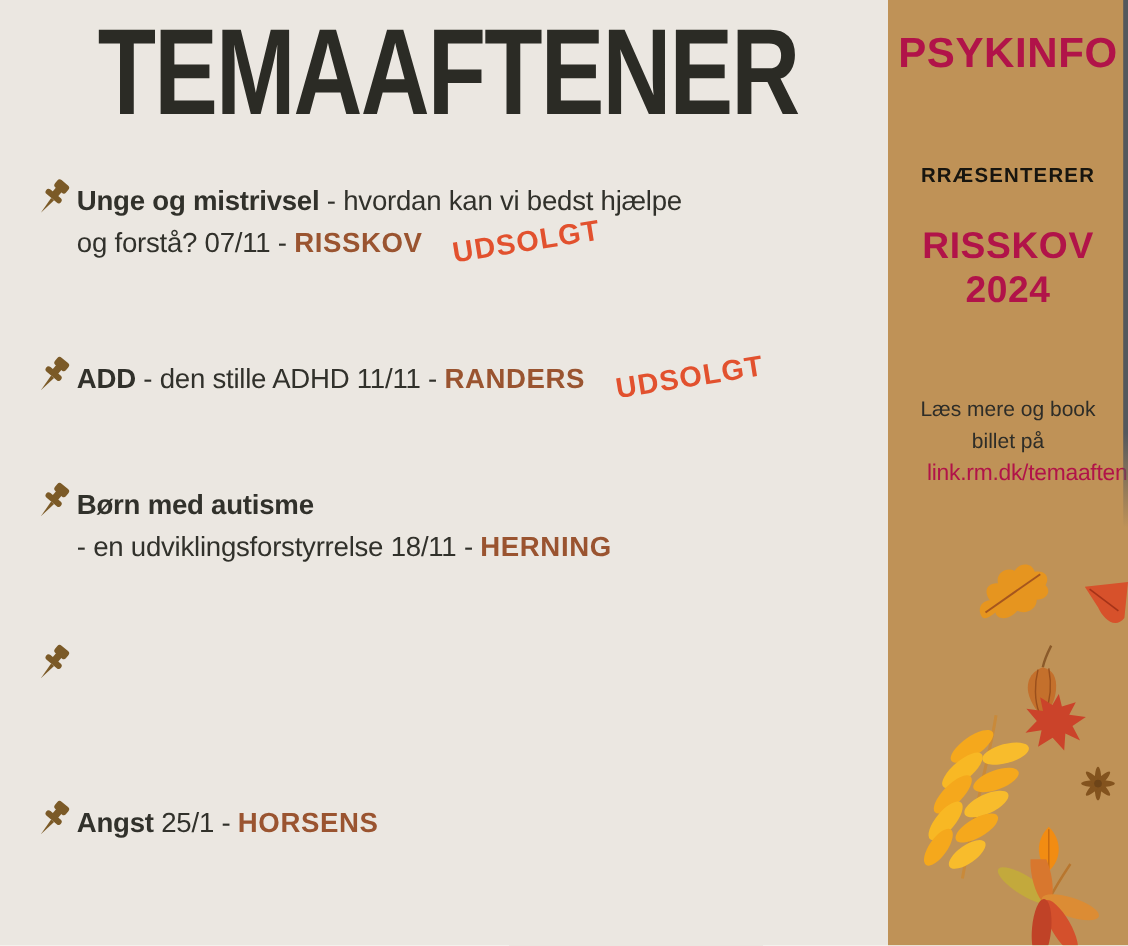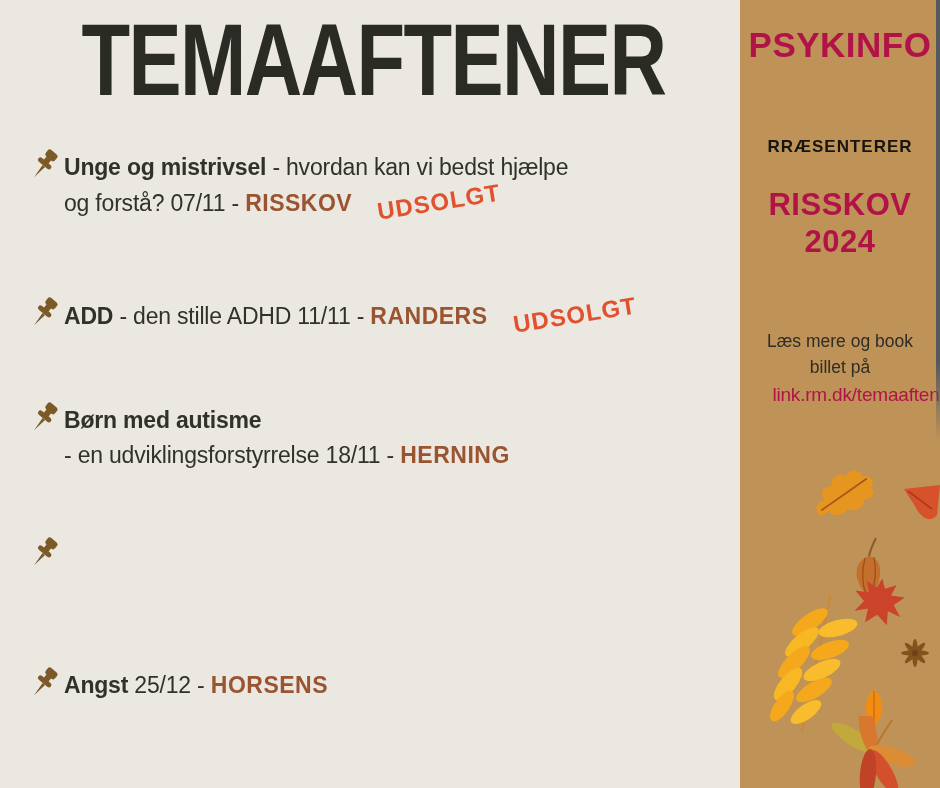--- a/index.html
+++ b/index.html
@@ -144,21 +144,21 @@
         <svg viewBox="0 0 34 36" width="34" height="36">
             <g transform="rotate(40 17 15)" fill="#7B5A27">
           <rect x="11" y="1" width="12" height="8" rx="2.5"></rect>
               <rect x="14" y="8" width="6" height="6"></rect>
           <rect x="9" y="13" width="16" height="5" rx="2.5"></rect>
               <path d="M16.4 18 L19.6 18 L17.8 33 Z"></path>
             </g>
           </svg>
       </span>
       <div class="lines">
-        <div class="line"><span class="b">Angst</span><span> 25/12 - </span><span class="loc">HORSENS</span></div>
+        <div class="line"><span class="b">Angst</span><span> 25/1 - </span><span class="loc">HORSENS</span></div>
       </div>
     </div>
   </div>
 
   <aside class="sidebar">
     <div class="brand">
       <div>PSYKINFO</div>
     </div>
     <div class="presents">RRÆSENTERER</div>
     <div class="month">

